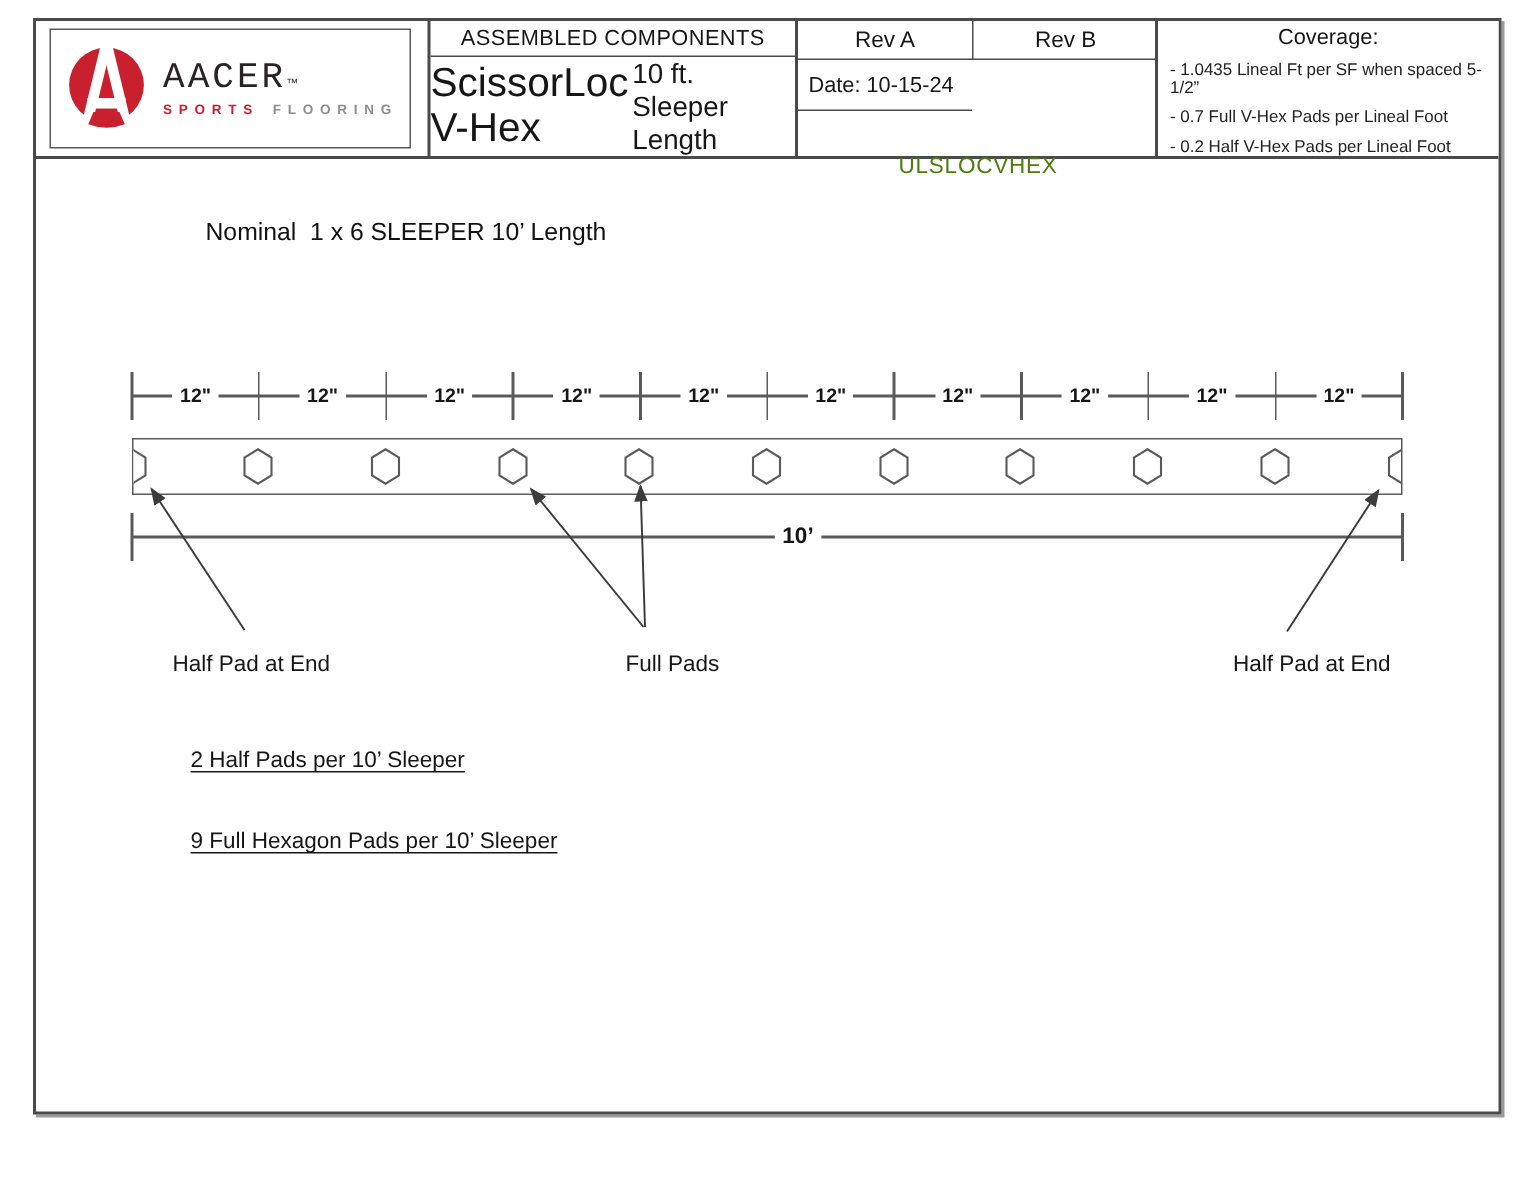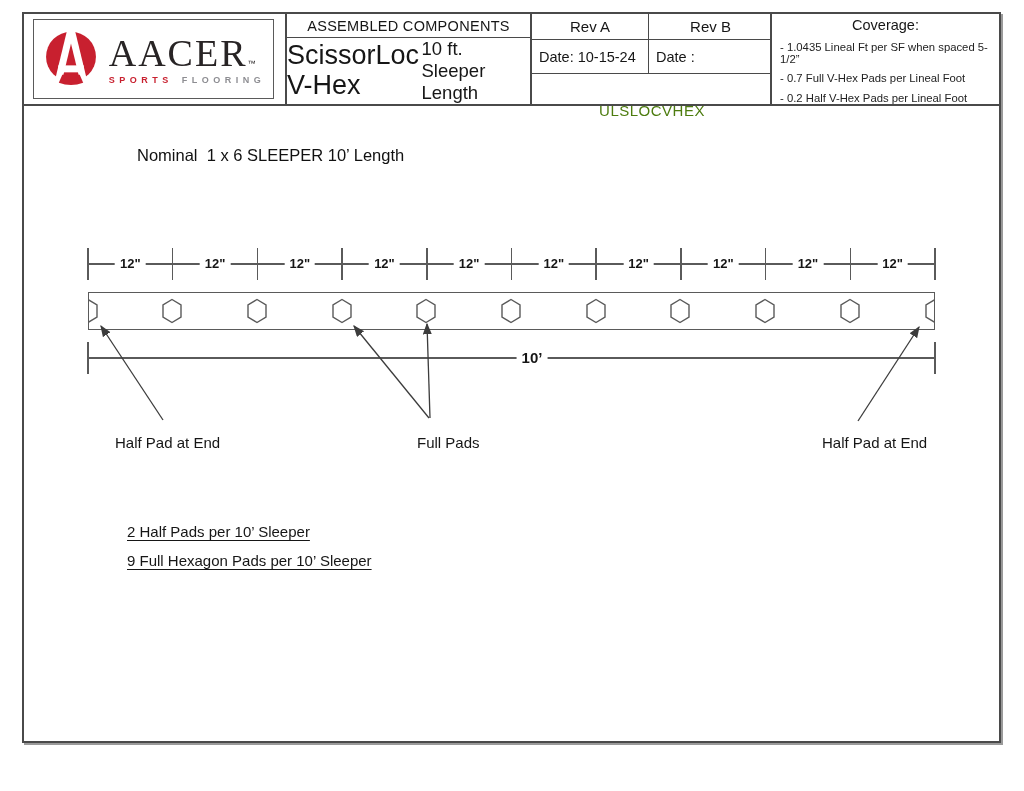--- a/index.html
+++ b/index.html
@@ -11,21 +11,21 @@
 
   
   .titleblock { position: absolute; left: 0; top: 0; width: 975px; height: 92px;
                 display: flex; border-bottom: 2px solid #4a4a4a; background: #fff; }
   .tb-cell { height: 100%; position: relative; }
   .cell-logo { width: 261px; }
   .logo-frame { position: absolute; left: 9px; top: 5px; right: 11px; bottom: 5px;
                 border: 1.5px solid #5a5a5a; display: flex; align-items: center;
                 justify-content: center; gap: 9px; }
   .brand-col { display: flex; flex-direction: column; align-items: flex-start; }
-  .brand-word { font-family: Liberation Serif, serif; font-size: 38px; letter-spacing: 2px;
+  .brand-word { font-family: Liberation Mono, monospace; font-size: 24px; letter-spacing: 2px;
                 color: #282425; line-height: 1; white-space: nowrap; }
   .brand-tm { font-size: 8px; color: #282425; }
   .brand-sub { font-size: 9px; font-weight: 700; letter-spacing: 4.5px; margin-top: 3px; white-space: nowrap; }
   .word-red { color: #c8202f; }
   .word-gray { color: #8d8d92; margin-left: 2px; }
 
   .cell-center { width: 245px; border-left: 2px solid #4a4a4a; display: flex; flex-direction: column; }
   .assembled { height: 27px; border-bottom: 1.5px solid #4a4a4a; display: flex; align-items: center;
                justify-content: center; font-size: 14.5px; letter-spacing: 0.3px; color: #161616; }
   .center-title { flex: 1; display: flex; flex-direction: row; align-items: center; justify-content: center; }
@@ -99,21 +99,20 @@
         <div class="center-title">
           <div class="product-title">ScissorLoc V-Hex</div>
           <div class="product-subtitle">10 ft. Sleeper Length</div>
         </div>
       </div>
 
       <div class="tb-cell cell-revs">
         <div class="rev-cell rev-head">Rev A</div>
         <div class="rev-cell rev-head col-b">Rev B</div>
         <div class="rev-cell rev-date">Date: 10-15-24</div>
-        <div class="rev-cell rev-date col-b">Date :</div>
         <div class="part-code">ULSLOCVHEX</div>
       </div>
 
       <div class="tb-cell cell-coverage">
         <div class="coverage-label">Coverage:</div>
         <div class="coverage-item">- 1.0435 Lineal Ft per SF when spaced 5-1/2”</div>
         <div class="coverage-item">- 0.7 Full V-Hex Pads per Lineal Foot</div>
         <div class="coverage-item">- 0.2 Half V-Hex Pads per Lineal Foot</div>
       </div>
     </div>
@@ -197,17 +196,17 @@
       <line x1="139" y1="406" x2="77" y2="312" stroke="#3c3c3c" stroke-width="1.3" marker-end="url(#ah)"></line>
       <line x1="405" y1="404" x2="330" y2="312" stroke="#3c3c3c" stroke-width="1.3" marker-end="url(#ah)"></line>
       <line x1="406" y1="404" x2="403" y2="310" stroke="#3c3c3c" stroke-width="1.3" marker-end="url(#ah)"></line>
       <line x1="834" y1="407" x2="895" y2="313" stroke="#3c3c3c" stroke-width="1.3" marker-end="url(#ah)"></line>
     </svg>
 
     <div class="callout" style="left:91px;  top:420px;">Half Pad at End</div>
     <div class="callout" style="left:393px; top:420px;">Full Pads</div>
     <div class="callout" style="left:798px; top:420px;">Half Pad at End</div>
 
-    <div class="note" style="left:103px; top:509px;">2 Half Pads per 10’ Sleeper</div>
+    <div class="note" style="left:103px; top:484px;">2 Half Pads per 10’ Sleeper</div>
     <div class="note" style="left:103px; top:538px;">9 Full Hexagon Pads per 10’ Sleeper</div>
 
   </div>
 </div>
 
 </body></html>

